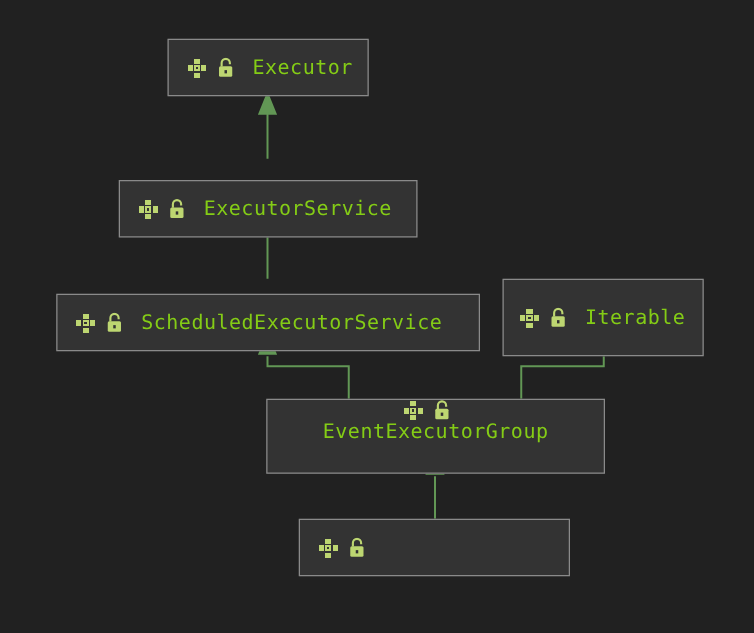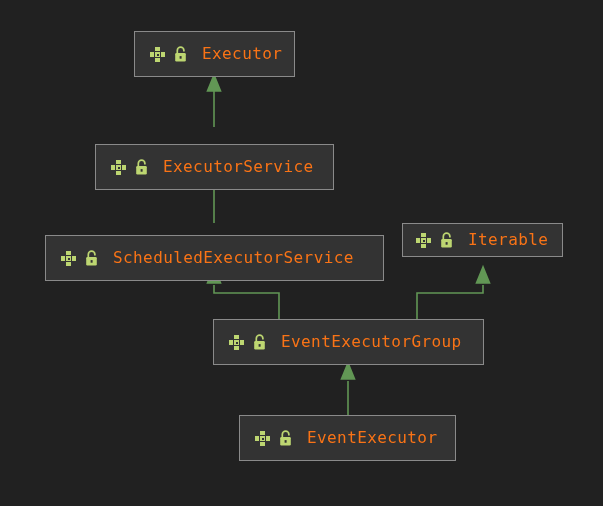--- a/index.html
+++ b/index.html
@@ -34,21 +34,21 @@
     align-items:center;
     gap:7px;
     margin-right:14px;
     flex:0 0 auto;
   }
   .icon-interface, .icon-lock {
     display:block;
     flex:0 0 auto;
   }
   .node-label {
-    color:#f97316;
+    color:#84cc16;
     font-size:16px;
     font-family:"DejaVu Sans Mono", monospace;
     letter-spacing:0.4px;
     line-height:1;
   }
 </style>
 </head>
 <body>
 
 <div id="diagram">
@@ -146,21 +146,21 @@
       </svg>
       <svg class="icon-lock" width="15" height="17" viewBox="0 0 15 17">
         <path d="M4.3 7.2 V4.4 a3.3 3.3 0 0 1 6.6 0 V5.4" fill="none" stroke="#bdd671" stroke-width="1.7"></path>
         <rect x="2.2" y="7" width="10.6" height="8.4" rx="1.2" fill="#bdd671"></rect>
         <rect x="6.6" y="10.1" width="2" height="2.6" fill="#333333"></rect>
       </svg>
     </span>
     <span class="node-label">ScheduledExecutorService</span>
   </div>
 
-  <div class="uml-node" style="left:402px; top:223px; width:161px; height:34px;padding-left:12px;">
+  <div class="uml-node" style="left:402px; top:223px; width:161px; height:62px;padding-left:12px;">
     <span class="node-icons">
       <svg class="icon-interface" width="17" height="17" viewBox="0 0 17 17" shape-rendering="crispEdges">
         <g fill="#bdd671">
           <rect x="6" y="1" width="5" height="4"></rect>
           <rect x="1" y="6" width="4" height="5"></rect>
           <rect x="6" y="6" width="5" height="5"></rect>
           <rect x="12" y="6" width="4" height="5"></rect>
           <rect x="6" y="12" width="5" height="4"></rect>
         </g>
         <g fill="#333333">
@@ -169,21 +169,21 @@
       </svg>
       <svg class="icon-lock" width="15" height="17" viewBox="0 0 15 17">
         <path d="M4.3 7.2 V4.4 a3.3 3.3 0 0 1 6.6 0 V5.4" fill="none" stroke="#bdd671" stroke-width="1.7"></path>
         <rect x="2.2" y="7" width="10.6" height="8.4" rx="1.2" fill="#bdd671"></rect>
         <rect x="6.6" y="10.1" width="2" height="2.6" fill="#333333"></rect>
       </svg>
     </span>
     <span class="node-label">Iterable</span>
   </div>
 
-  <div class="uml-node" style="left:213px; top:319px; width:271px; height:46px;">
+  <div class="uml-node" style="left:213px; top:319px; width:271px; height:60px;flex-direction:column;">
     <span class="node-icons">
       <svg class="icon-interface" width="17" height="17" viewBox="0 0 17 17" shape-rendering="crispEdges">
         <g fill="#bdd671">
           <rect x="6" y="1" width="5" height="4"></rect>
           <rect x="1" y="6" width="4" height="5"></rect>
           <rect x="6" y="6" width="5" height="5"></rect>
           <rect x="12" y="6" width="4" height="5"></rect>
           <rect x="6" y="12" width="5" height="4"></rect>
         </g>
         <g fill="#333333">
@@ -212,16 +212,15 @@
         <g fill="#333333">
           <rect x="7.5" y="7.5" width="2" height="2"></rect>
         </g>
       </svg>
       <svg class="icon-lock" width="15" height="17" viewBox="0 0 15 17">
         <path d="M4.3 7.2 V4.4 a3.3 3.3 0 0 1 6.6 0 V5.4" fill="none" stroke="#bdd671" stroke-width="1.7"></path>
         <rect x="2.2" y="7" width="10.6" height="8.4" rx="1.2" fill="#bdd671"></rect>
         <rect x="6.6" y="10.1" width="2" height="2.6" fill="#333333"></rect>
       </svg>
     </span>
-    <span class="node-label">EventExecutor</span>
   </div>
 
 </div>
 
 </body></html>

